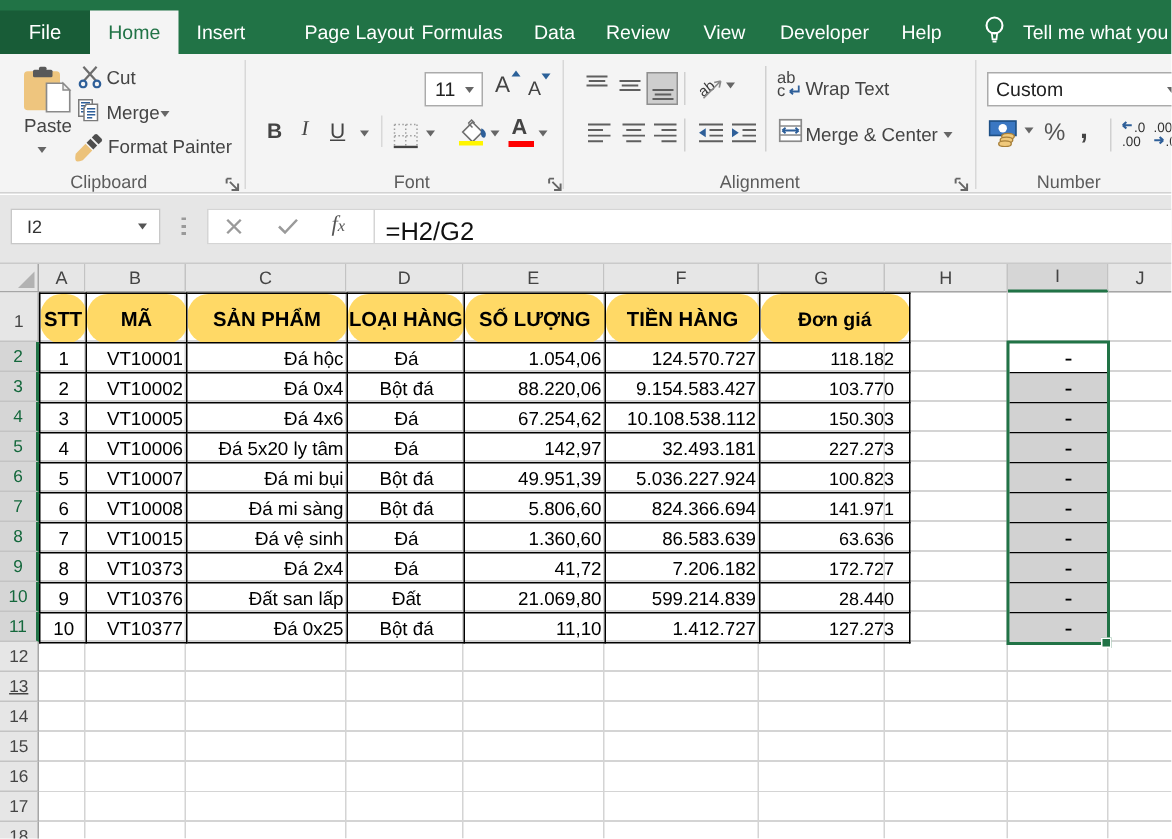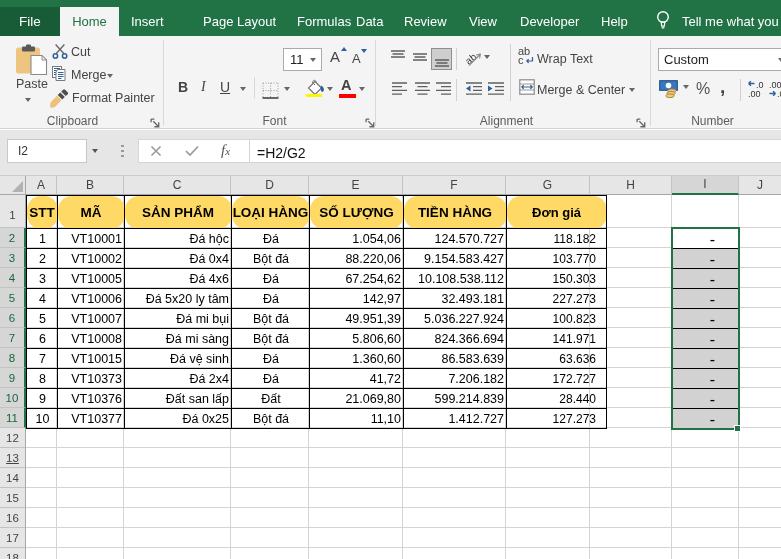--- a/index.html
+++ b/index.html
@@ -49,21 +49,21 @@
 #ihandle { position:absolute; left:734px; top:249px; width:7px; height:7px; background:#217346; border:1px solid #fff; }
 </style>
 </head>
 <body>
 
 <div id="tabbar">
   <div id="filetab">File</div>
   <div id="hometab">Home</div>
   <div class="tab" style="left:131px;">Insert</div>
   <div class="tab" style="left:187px;margin-left:16px;">Page Layout</div>
-  <div class="tab" style="left:281px;margin-left:16px;">Formulas</div>
+  <div class="tab" style="left:281px;">Formulas</div>
   <div class="tab" style="left:356px;">Data</div>
   <div class="tab" style="left:404px;">Review</div>
   <div class="tab" style="left:469px;">View</div>
   <div class="tab" style="left:520px;">Developer</div>
   <div class="tab" style="left:601px;">Help</div>
   <svg class="abs" style="left:654px;top:10px;" width="18" height="20" viewBox="0 0 18 20">
     <circle cx="9" cy="7" r="5.3" fill="none" stroke="#fff" stroke-width="1.4"></circle>
     <path d="M7.2 12 L10.8 12 L10.3 16.2 L7.7 16.2 Z M7.7 17.8 L10.3 17.8" stroke="#fff" stroke-width="1.2" fill="none"></path>
   </svg>
   <div class="tab" style="left:682px;">Tell me what you w</div>
@@ -216,33 +216,33 @@
   </svg>
   <svg class="abs" style="left:768px;top:44px;" width="17" height="18" viewBox="0 0 17 18">
     <text x="1" y="8" font-size="9" fill="#333" font-family="Liberation Sans">.00</text>
     <path d="M1.5 13.5 h6 M7.5 13.5 l-2.4 -2.2 M7.5 13.5 l-2.4 2.2" stroke="#2e5f99" stroke-width="1.4" fill="none"></path>
     <text x="9" y="17" font-size="9" fill="#333" font-family="Liberation Sans">.0</text>
   </svg>
   <div class="glabel" style="left:670px;width:85px;">Number</div>
 </div>
 
 <div id="fbar">
-  <div class="abs" style="left:7px;top:9px;width:80px;height:24px;background:#fff;border:1px solid #c8c8c8;font-size:12px;color:#333;line-height:22px;padding-left:10px;">I2</div>
+  <div class="abs" style="left:7px;top:9px;width:100px;height:24px;background:#fff;border:1px solid #c8c8c8;font-size:12px;color:#333;line-height:22px;padding-left:10px;">I2</div>
   <div class="caret" style="left:92px;top:19px;border-top-color:#555;"></div>
   <div class="abs" style="left:121px;top:15px;width:3px;height:13px;background:repeating-linear-gradient(to bottom, #9a9a9a 0 2px, transparent 2px 5px);"></div>
   <div class="abs" style="left:138px;top:9px;width:112px;height:24px;background:#fff;border:1px solid #d5d5d5;"></div>
   <svg class="abs" style="left:150px;top:15px;" width="12" height="12" viewBox="0 0 12 12">
     <path d="M1.5 1.5 L10.5 10.5 M10.5 1.5 L1.5 10.5" stroke="#9a9a9a" stroke-width="1.6"></path>
   </svg>
   <svg class="abs" style="left:185px;top:15px;" width="14" height="12" viewBox="0 0 14 12">
     <path d="M1 6 L5 10 L13 1.5" stroke="#9a9a9a" stroke-width="1.7" fill="none"></path>
   </svg>
   <div class="abs" style="left:221px;top:12px;font-size:15px;color:#555;font-style:italic;font-family:'Liberation Serif',serif;">f<span style="font-size:11px;">x</span></div>
   <div class="abs" style="left:250px;top:9px;width:531px;height:24px;background:#fff;border-top:1px solid #d5d5d5;border-bottom:1px solid #d5d5d5;"></div>
-  <div class="abs" style="left:257px;top:15px;font-size:14px;color:#111;">=H2/G2</div>
+  <div class="abs" style="left:257px;top:15px;font-size:17px;color:#111;">=H2/G2</div>
 </div>
 
 <div id="grid">
 
   <div class="abs" style="left:0;top:0;width:26px;height:19px;background:#e6e6e6;border-right:1px solid #a6a6a6;border-bottom:1px solid #a6a6a6;">
     <div class="abs" style="right:2px;bottom:2px;width:0;height:0;border-left:11px solid transparent;border-bottom:11px solid #b2b2b2;"></div>
   </div>
 
   <div class="colhdr" style="left:26px;width:31px;">A</div>
   <div class="colhdr" style="left:57px;width:67px;">B</div>

